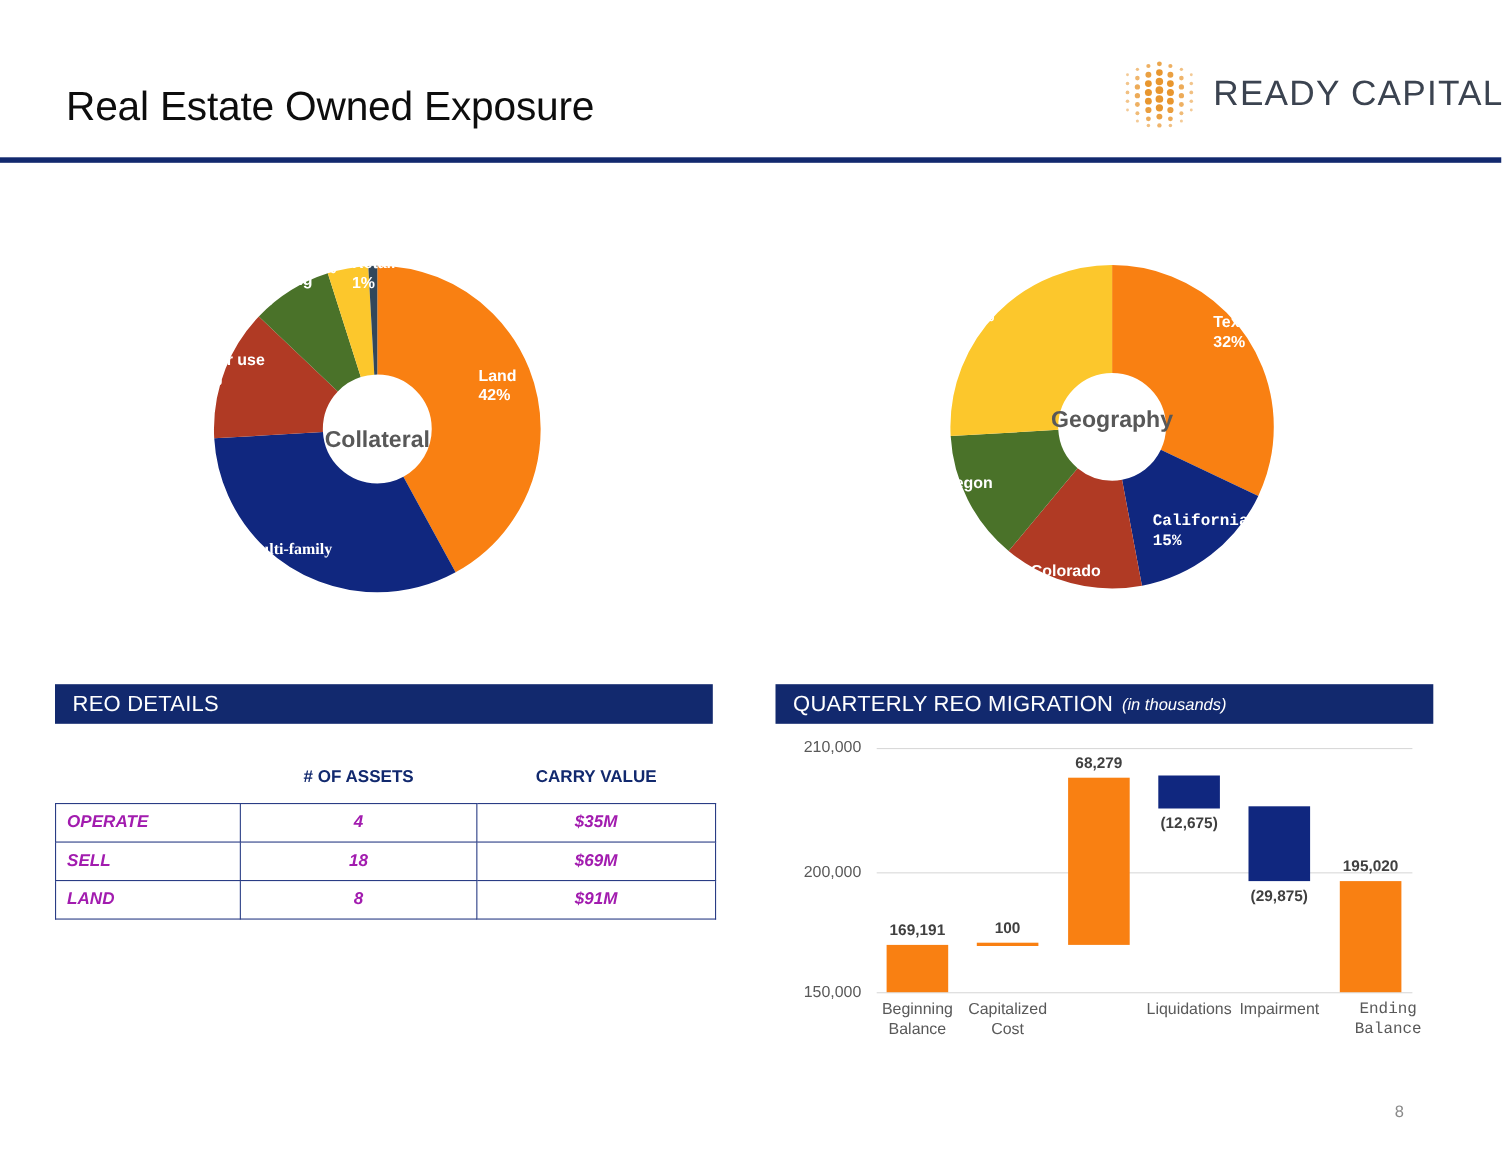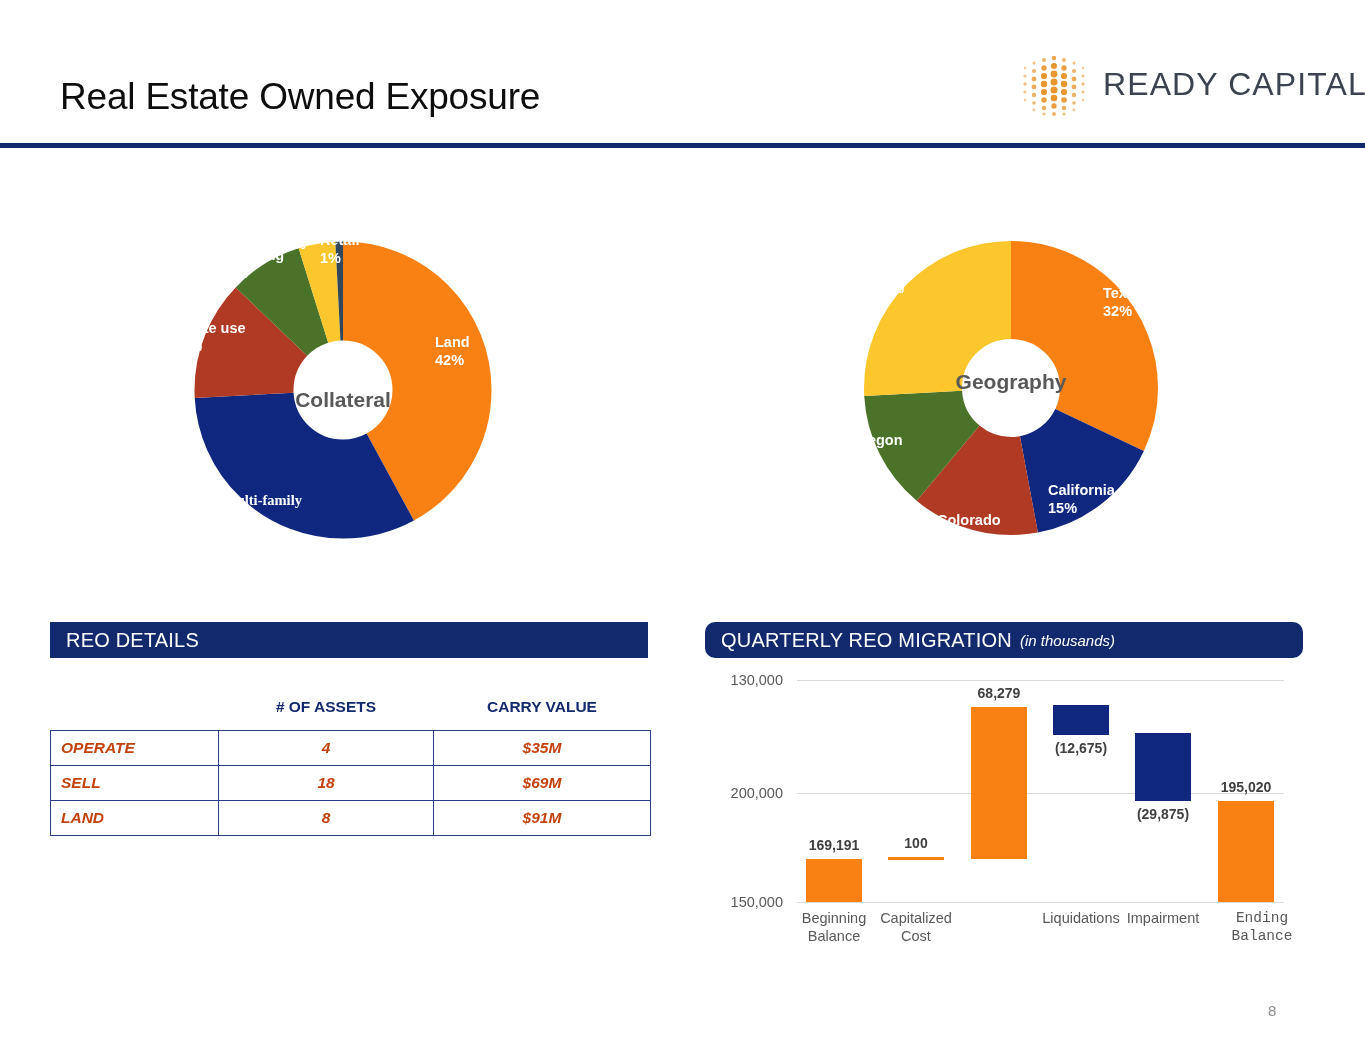--- a/index.html
+++ b/index.html
@@ -93,21 +93,21 @@
   .section-bar .bar-title {
     font-size: 20px;
     letter-spacing: 0.2px;
   }
   .section-bar .bar-sub {
     font-size: 15px;
     font-style: italic;
     margin-left: 8px;
   }
   #reo-details-bar { left: 50px;  top: 622px; width: 598px; height: 36px; }
-  #reo-migration-bar { left: 705px; top: 622px; width: 598px; height: 36px; border-radius: 10px; }
+  #reo-migration-bar { left: 705px; top: 622px; width: 598px; height: 36px; }
 
   
   #reo-table {
     position: absolute;
     left: 50px;
     top: 692px;
     width: 600px;
     border-collapse: collapse;
     table-layout: fixed;
   }
@@ -121,21 +121,21 @@
   }
   #reo-table th.col-label { width: 168px; }
   #reo-table th.col-num   { width: 215px; }
   #reo-table th.col-val   { width: 217px; }
   #reo-table td {
     border: 1.4px solid #2a3d85;
     height: 32px;
     font-size: 15.5px;
     font-style: italic;
     font-weight: bold;
-    color: #c2410c;
+    color: #a21caf;
     text-align: center;
   }
   #reo-table td.row-label {
     text-align: left;
     padding-left: 10px;
   }
 
   
   #waterfall {
     position: absolute;
@@ -263,21 +263,21 @@
 
   <div class="slice-label" style="left:290px; top:142px;">
     <span>Land</span><br>
     <span>42%</span>
   </div>
   <div class="slice-label" style="left:78px; top:300px;font-family:Liberation Serif, serif;">
     <span>Multi-family</span><br>
     <span>32%</span>
   </div>
   <div class="slice-label" style="left:28px; top:128px;">
-    <span>Estate use</span><br>
+    <span>Other use</span><br>
     <span>13%</span>
   </div>
   <div class="slice-label" style="left:82px; top:55px;">
     <span>Lodging</span><br>
     <span>8%</span>
   </div>
   <div class="slice-label" style="left:140px; top:26px;">
     <span>Office</span><br>
     <span>4%</span>
   </div>
@@ -297,21 +297,21 @@
       <circle r="98" fill="none" stroke="#4A7229" stroke-width="98" stroke-dasharray="80.05 535.70" stroke-dashoffset="-375.60"></circle>
       <circle r="98" fill="none" stroke="#FCC72C" stroke-width="98" stroke-dasharray="160.10 455.65" stroke-dashoffset="-455.65"></circle>
     </g>
   </svg>
   <div class="donut-center-label" style="top:178px;">Geography</div>
 
   <div class="slice-label" style="left:288px; top:93px;">
     <span>Texas</span><br>
     <span>32%</span>
   </div>
-  <div class="slice-label" style="left:233px; top:290px;">
+  <div class="slice-label" style="left:233px; top:274px;font-family:Liberation Mono, monospace;">
     <span>California</span><br>
     <span>15%</span>
   </div>
   <div class="slice-label" style="left:122px; top:320px;">
     <span>Colorado</span><br>
     <span>14%</span>
   </div>
   <div class="slice-label" style="left:36px; top:240px;">
     <span>Oregon</span><br>
     <span>13%</span>
@@ -357,21 +357,21 @@
   <span class="bar-title">QUARTERLY REO MIGRATION</span>
   <span class="bar-sub">(in thousands)</span>
 </div>
 
 <div id="waterfall">
 
   <div class="wf-gridline" style="top:18px;"></div>
   <div class="wf-gridline" style="top:131px;"></div>
   <div class="wf-gridline" style="top:240px;"></div>
 
-  <div class="wf-ytick" style="top:10px;">130,000</div>
+  <div class="wf-ytick" style="top:10px;">210,000</div>
   <div class="wf-ytick" style="top:123px;">200,000</div>
   <div class="wf-ytick" style="top:232px;">150,000</div>
 
   <div class="wf-bar" style="left:101px; top:197px; width:56px; height:43px;  background:#F98012;"></div>
   <div class="wf-bar" style="left:183px; top:195px; width:56px; height:3px;   background:#F98012;"></div>
   <div class="wf-bar" style="left:266px; top:45px;  width:56px; height:152px; background:#F98012;"></div>
   <div class="wf-bar" style="left:348px; top:43px;  width:56px; height:30px;  background:#10277F;"></div>
   <div class="wf-bar" style="left:430px; top:71px;  width:56px; height:68px;  background:#10277F;"></div>
   <div class="wf-bar" style="left:513px; top:139px; width:56px; height:101px; background:#F98012;"></div>
 

